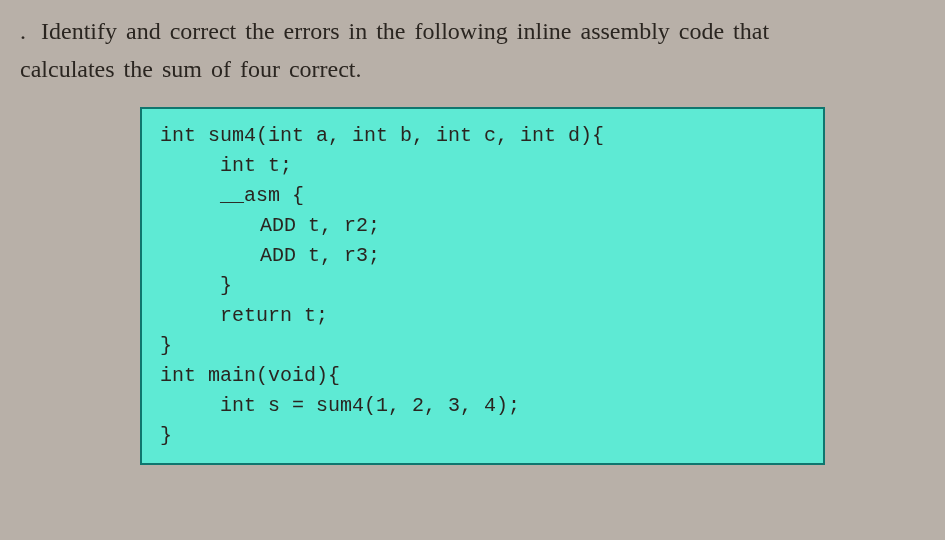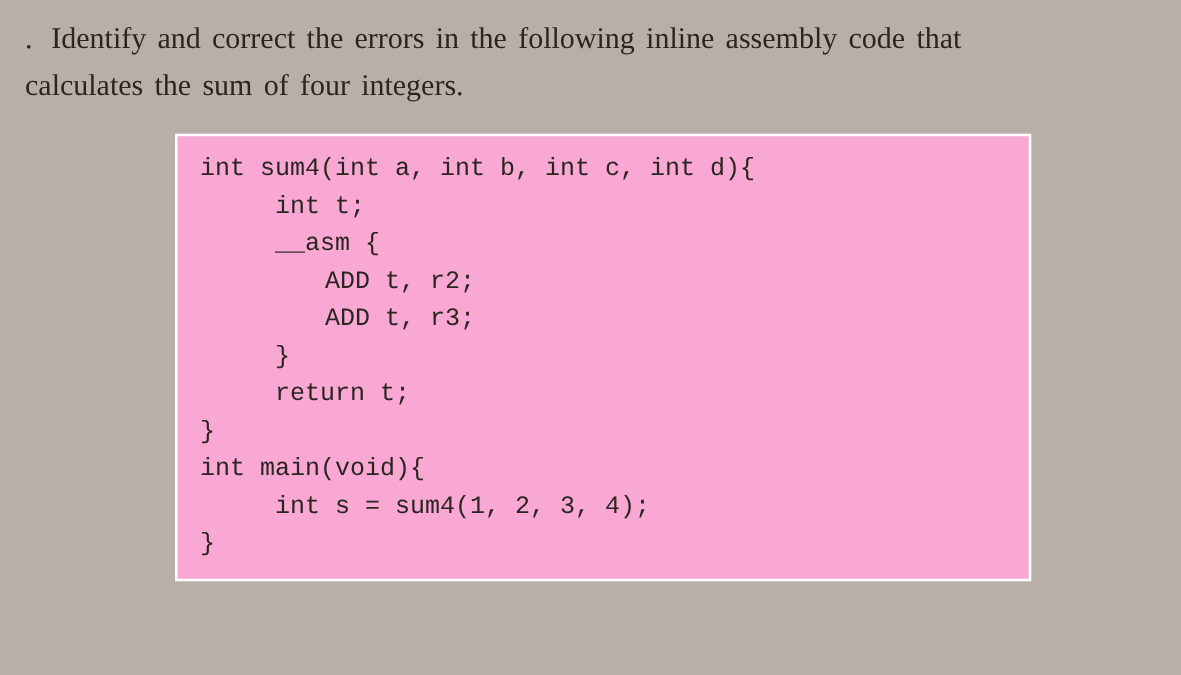--- a/index.html
+++ b/index.html
@@ -19,43 +19,43 @@
     .question {
       font-size: 24px;
       line-height: 1.6;
       margin-bottom: 18px;
       word-spacing: 3px;
     }
     .question-number {
       margin-right: 6px;
     }
     .code-box {
-      border: 2px solid #ffffff;
-      background: #f9a8d4;
+      border: 2px solid #0f766e;
+      background: #5eead4;
       margin-left: 120px;
       margin-right: 80px;
       padding: 12px 18px;
       font-family: 'Consolas', 'Courier New', monospace;
       font-size: 20px;
       line-height: 1.5;
       color: #2a2520;
     }
     .code-line {
       white-space: pre;
     }
     .indent1 { padding-left: 60px; }
     .indent2 { padding-left: 100px; }
   </style>
 </head>
 <body>
 
 <div class="question">
   <span class="question-number">.</span>
   <span>Identify and correct the errors in the following inline assembly code that</span><br>
-  <span>calculates the sum of four integers.</span>
+  <span>calculates the sum of four correct.</span>
 </div>
 
 <div class="code-box">
   <div class="code-line">int sum4(int a, int b, int c, int d){</div>
   <div class="code-line indent1">int t;</div>
   <div class="code-line indent1">__asm {</div>
   <div class="code-line indent2">ADD t, r2;</div>
   <div class="code-line indent2">ADD t, r3;</div>
   <div class="code-line indent1">}</div>
   <div class="code-line indent1">return t;</div>

